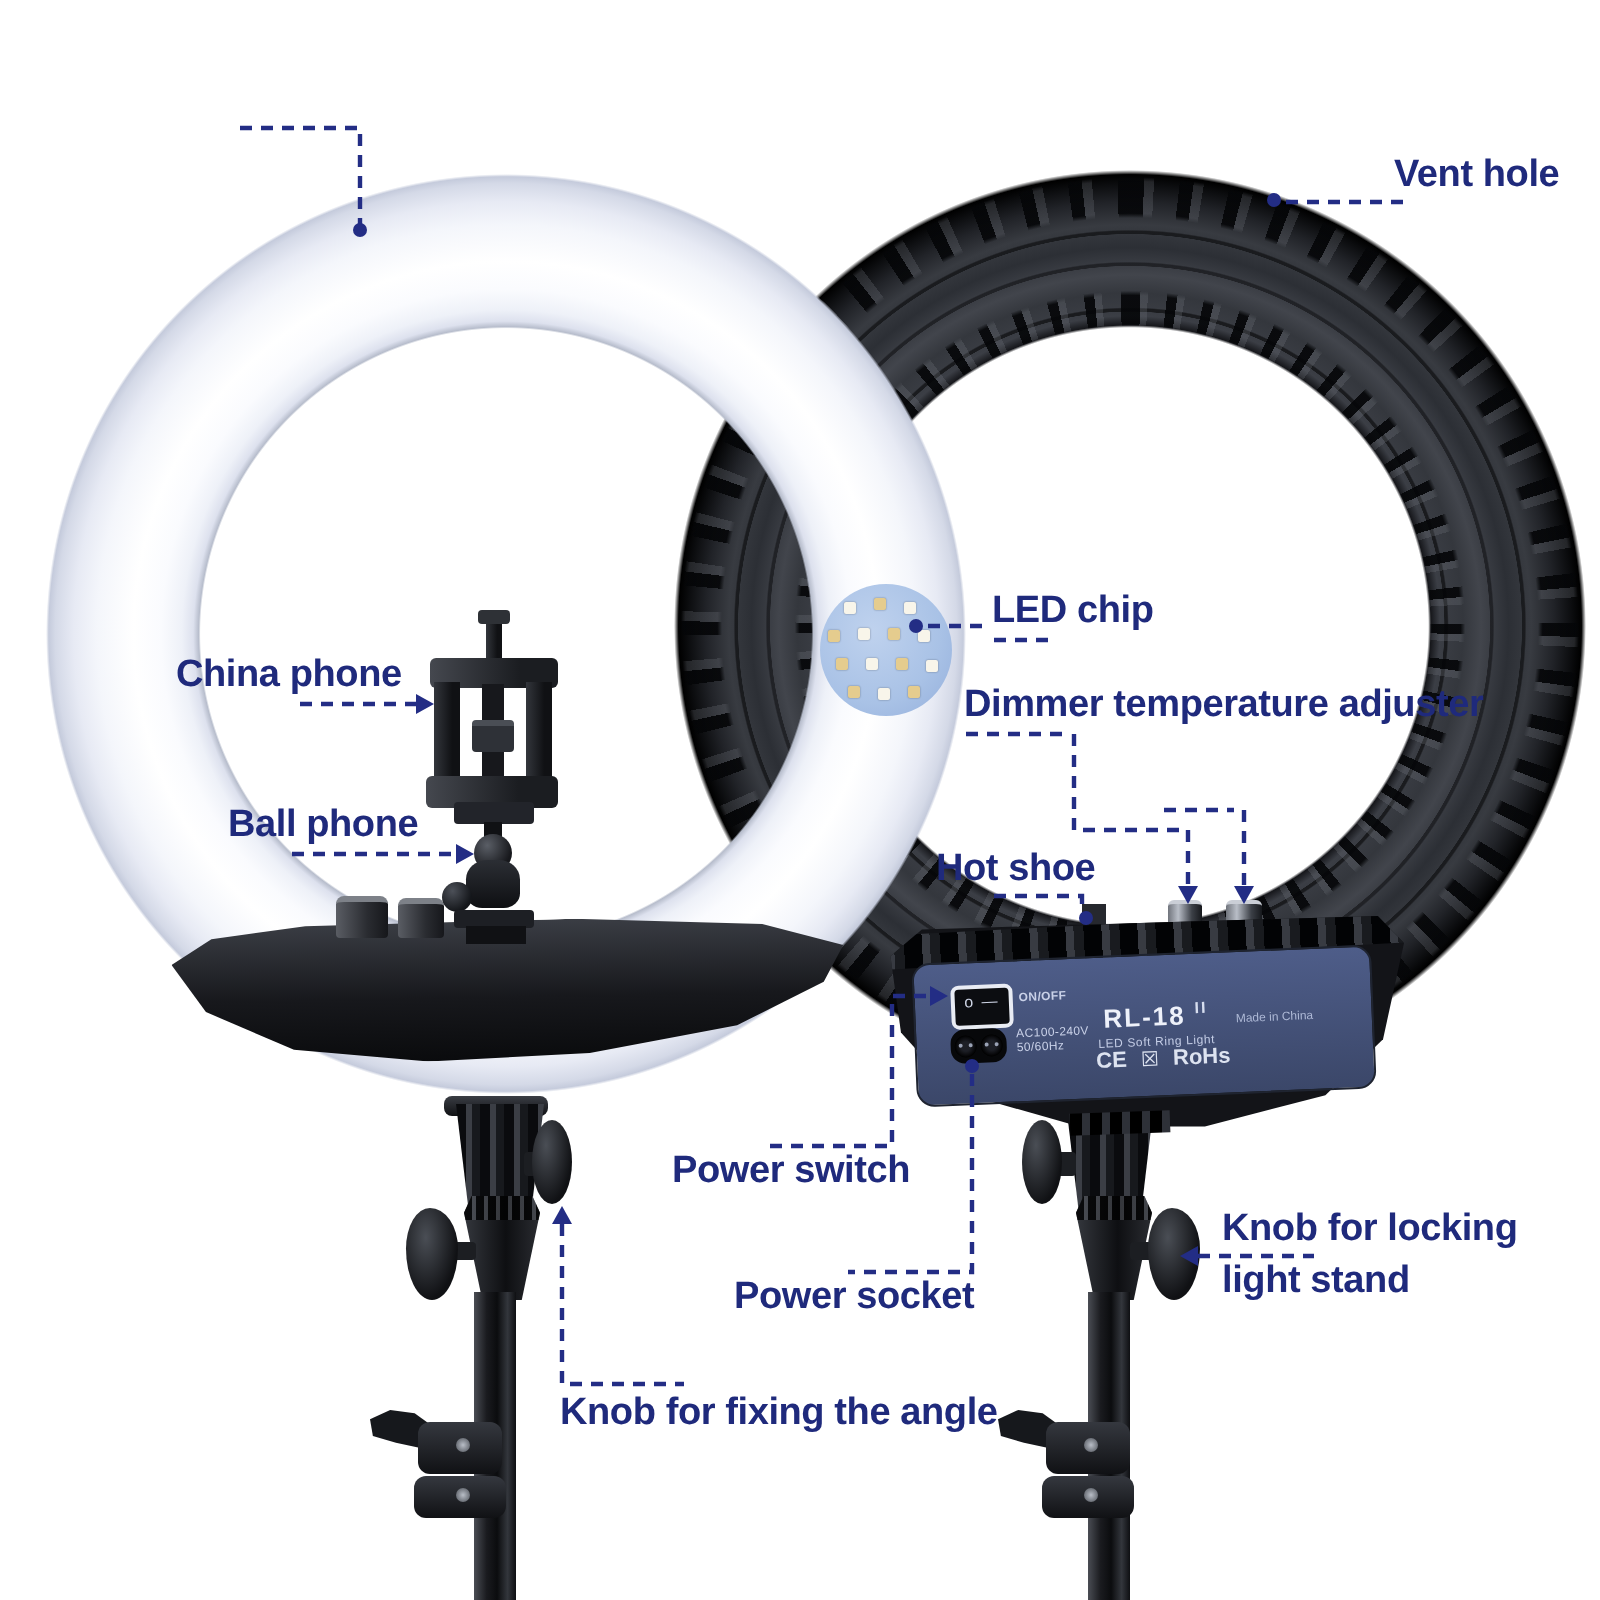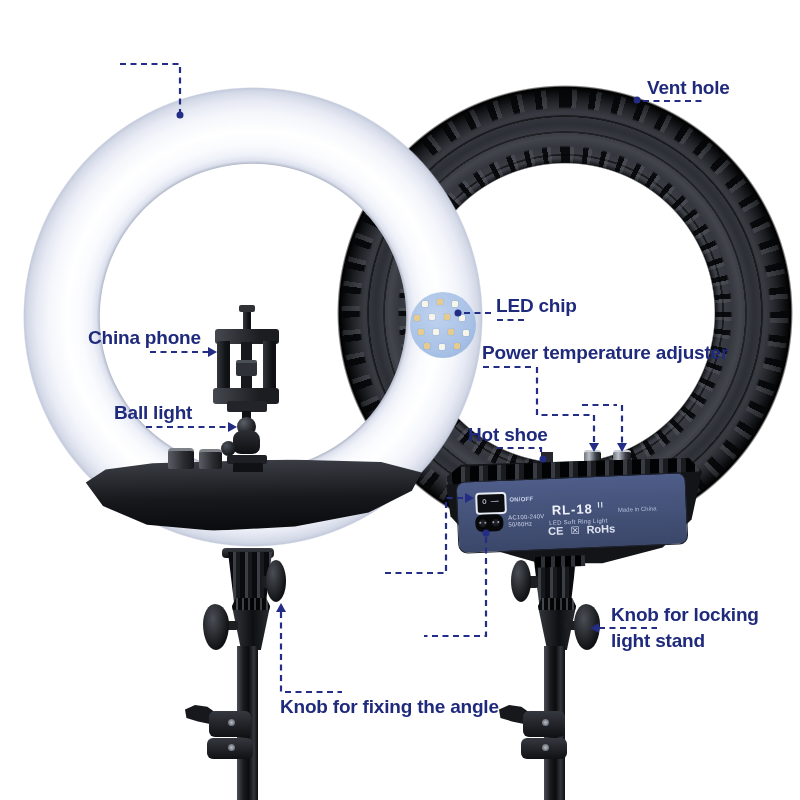--- a/index.html
+++ b/index.html
@@ -212,25 +212,27 @@
     <polyline points="385,573 446,573 446,498 465,498"></polyline>
     <polygon points="474,498 465,493 465,503"></polygon>
     <polyline points="486,537 486,636 424,636"></polyline>
     <circle cx="486" cy="533" r="3.5"></circle>
     <polyline points="599,628 657,628"></polyline>
     <polygon points="590,628 599,623 599,633"></polygon>
     <polyline points="281,612 281,692 342,692"></polyline>
     <polygon points="281,603 276,612 286,612"></polygon>
   </svg>
 
-  <div class="lbl" style="left:647px;top:77px;">Vent hole</div>
+  <div class="lbl" style="left:697px;top:77px;">Vent hole</div>
   <div class="lbl" style="left:496px;top:295px;text-align:center;">LED chip</div>
   <div class="lbl" style="left:88px;top:327px;">China phone</div>
-  <div class="lbl" style="left:482px;top:342px;">Power temperature adjuster</div>
-  <div class="lbl" style="left:114px;top:402px;">Ball light</div>
+  <div class="lbl" style="left:482px;top:342px;">Dimmer temperature adjuster</div>
+  <div class="lbl" style="left:114px;top:402px;">Ball phone</div>
   <div class="lbl" style="left:468px;top:424px;">Hot shoe</div>
+  <div class="lbl" style="left:336px;top:575px;">Power switch</div>
+  <div class="lbl" style="left:367px;top:638px;">Power socket</div>
   <div class="lbl" style="left:611px;top:602px;line-height:26px;">
     <div>Knob for locking</div>
     <div>light stand</div>
   </div>
   <div class="lbl" style="left:280px;top:696px;">Knob for fixing the angle</div>
 
 </div>
 
 </body></html>

